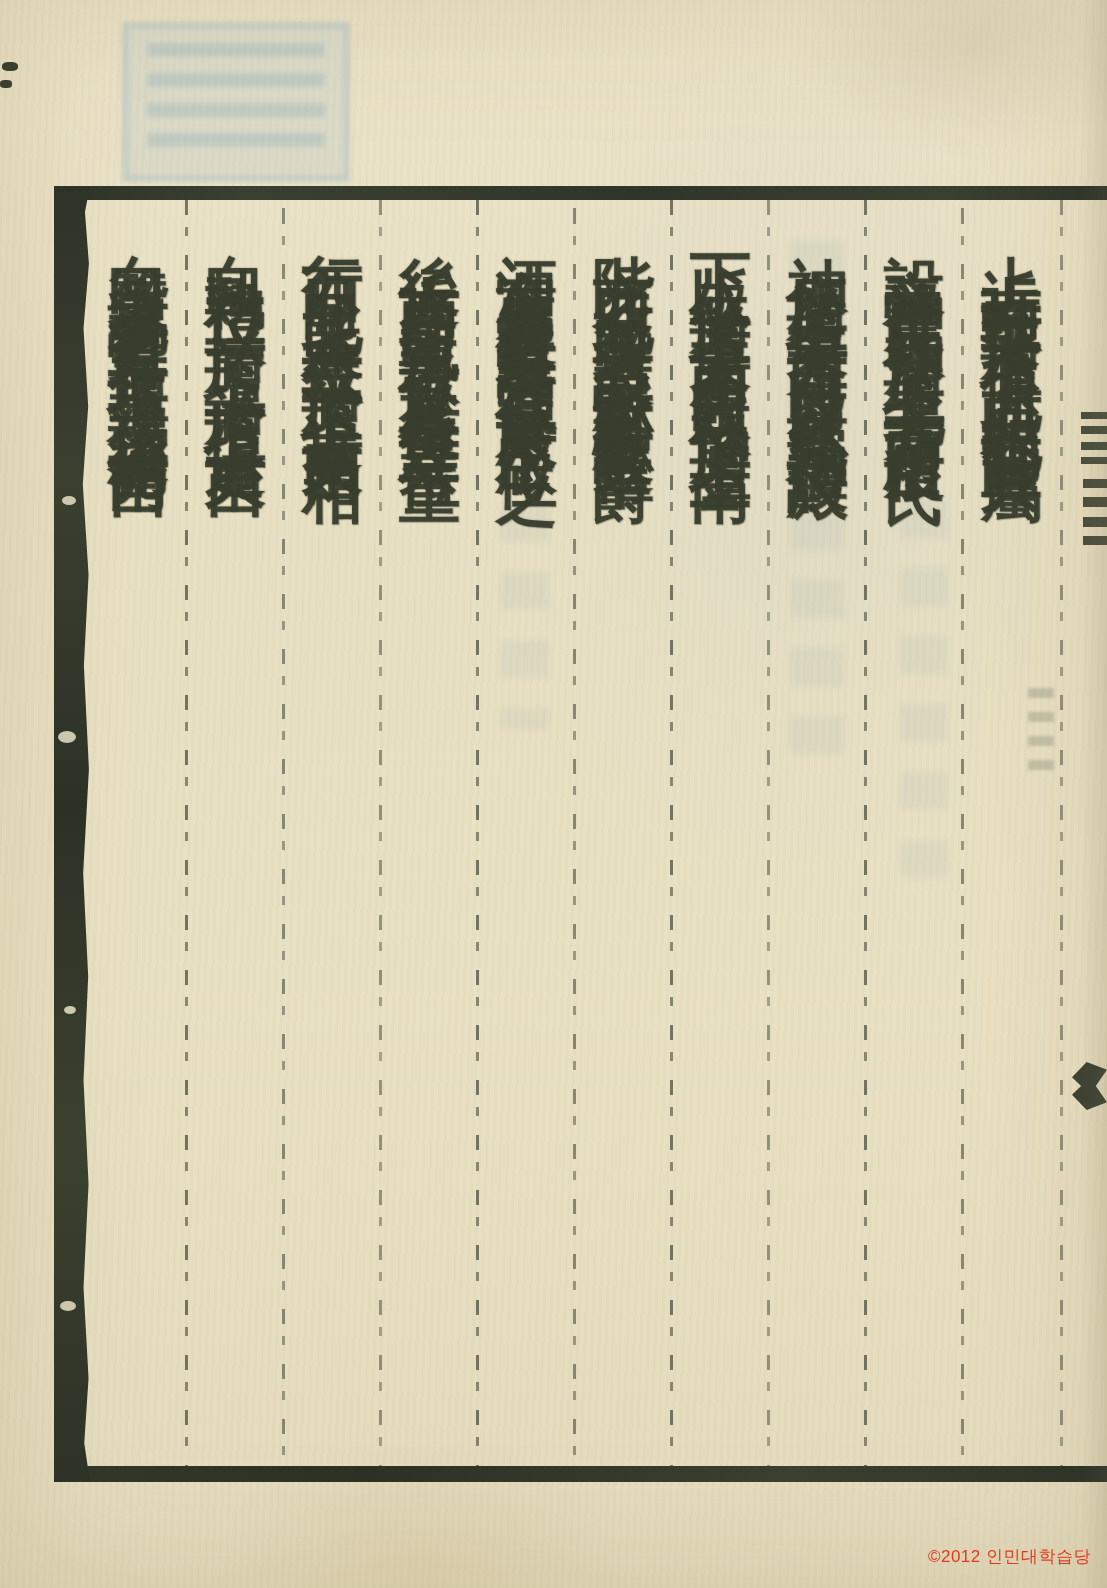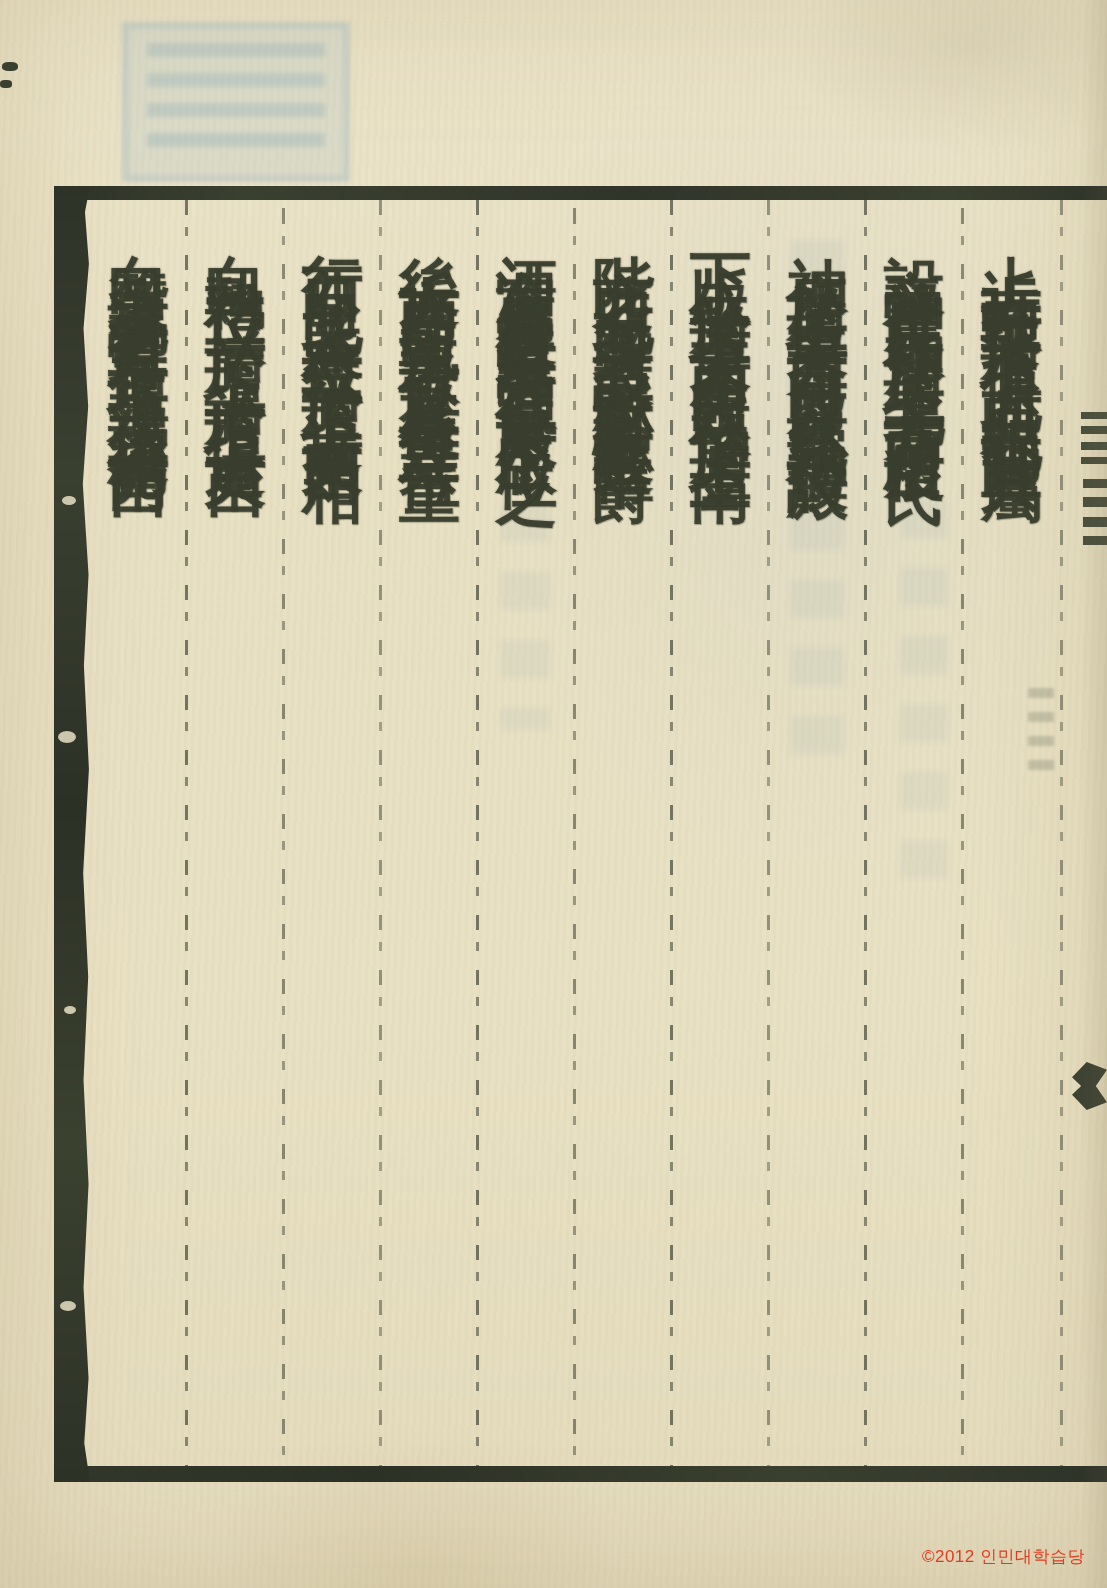--- a/index.html
+++ b/index.html
@@ -57,21 +57,21 @@
       linear-gradient(180deg, transparent 0 6%, #3a402f 6% 18%, transparent 18% 30%, #3a402f 30% 44%, transparent 44% 56%, #384031 56% 70%, transparent 70% 82%, #3a402f 82% 94%, transparent 94%);
     width:26px;opacity:.9;filter:blur(.4px);}
   .frag-mark{position:absolute;left:1072px;top:1062px;width:35px;height:48px;background:#3d4233;
     clip-path:polygon(0 32%,42% 0,100% 16%,68% 50%,100% 84%,42% 100%,0 68%,26% 50%);
     filter:blur(.4px);}
   .speck{position:absolute;background:#3a3f30;border-radius:40%;filter:blur(.5px);}
   .faint-blob{position:absolute;left:1028px;top:688px;width:26px;height:84px;opacity:.25;
     background:repeating-linear-gradient(180deg,#5a6152 0 10px, transparent 10px 24px);filter:blur(1.5px);}
   
   .watermark{
-    position:absolute;right:22px;bottom:20px;
+    position:absolute;right:16px;bottom:20px;
     font-family:"Liberation Sans","DejaVu Sans",sans-serif;
     font-size:17px;letter-spacing:.5px;color:#e23a1e;
   }
   .right-edge-shade{position:absolute;right:0;top:0;width:26px;height:100%;
     background:linear-gradient(270deg, rgba(120,110,80,0.14), transparent);}
 </style>
 </head>
 <body>
 
 <div class="page">

